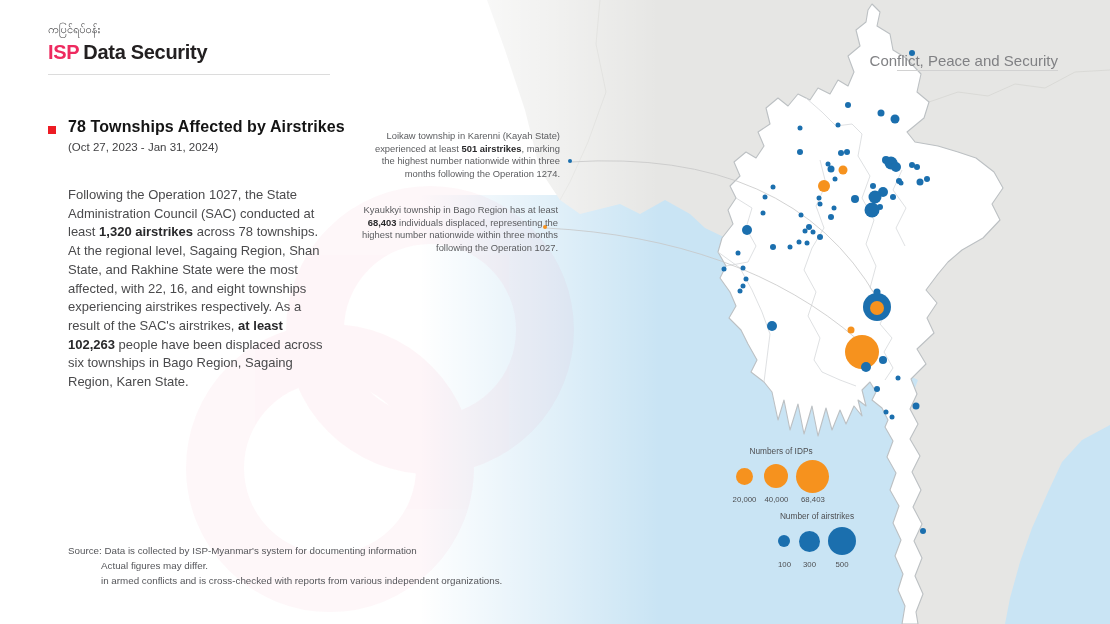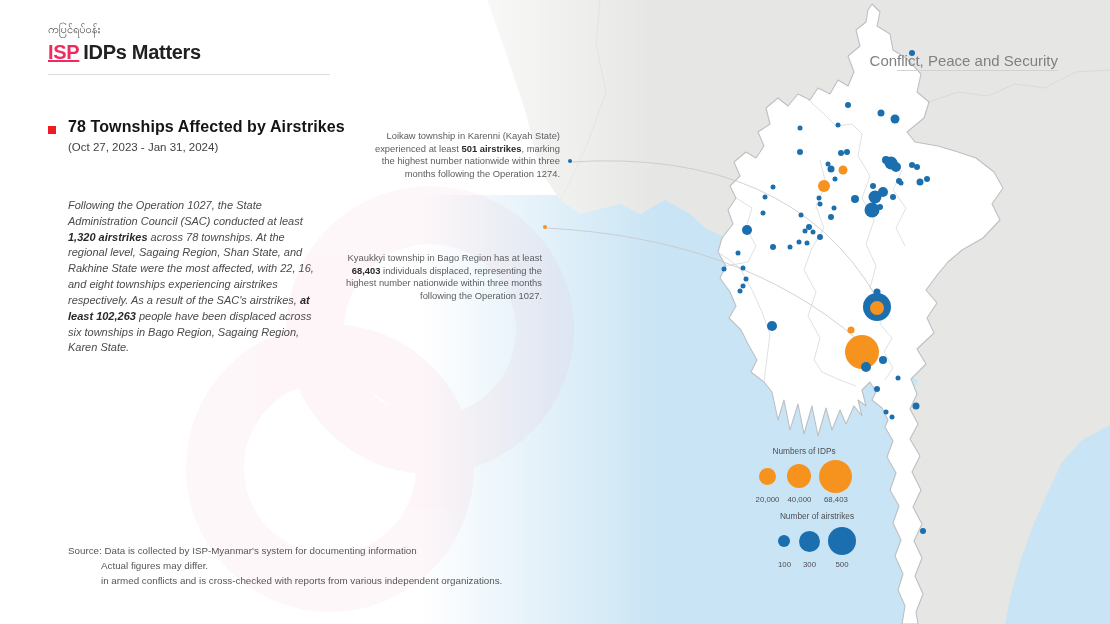--- a/index.html
+++ b/index.html
@@ -14,41 +14,41 @@
   .border{fill:none;stroke:#d6d8da;stroke-width:0.8;}
   .nborder{fill:none;stroke:#d8d8d5;stroke-width:0.9;}
   .leader{fill:none;stroke:#c6c6c6;stroke-width:0.8;}
   .dot-a{fill:var(--c-blue,#1b6fae);}
   .dot-i{fill:var(--c-orange,#f6921e);}
 
   
   .logo{position:absolute;left:48px;top:22px;}
   .logo-burmese{font-size:11px;color:#3a3a3c;margin-bottom:3px;}
   .logo-en{font-size:20px;font-weight:700;color:#232021;letter-spacing:-0.3px;}
-  .logo-isp{color:var(--c-pink,#ee2a5f);text-decoration:underline;}
+  .logo-isp{color:var(--c-pink,#ee2a5f);}
   .logo-en .rest{margin-left:4px;}
   .rule{position:absolute;height:1px;background:#dcdcdc;}
   .category{position:absolute;top:52px;right:52px;font-size:15px;color:#808184;}
 
   
   .title-row{position:absolute;left:48px;top:118px;display:flex;align-items:center;}
   .bullet{width:8px;height:8px;background:var(--c-red,#ed1c24);margin-top:5px;flex:0 0 auto;}
   .title-text{margin-left:12px;font-size:16px;font-weight:700;color:#141414;letter-spacing:0.1px;}
   .date{position:absolute;left:68px;top:141px;font-size:11.5px;color:#414143;}
-  .paragraph{position:absolute;left:68px;top:198px;width:256px;font-size:11px;line-height:1.44;color:#4a4a4c;font-style:italic;}
+  .paragraph{position:absolute;left:68px;top:186px;width:256px;font-size:13px;line-height:1.44;color:#4a4a4c;}
   .paragraph .b,.annotation .b{font-weight:700;color:#29292b;}
 
   
   .annotation{position:absolute;text-align:right;font-size:9.4px;line-height:1.35;color:#5b5c5f;}
   .ann1{top:130px;right:550px;width:200px;}
-  .ann2{top:204px;right:568px;width:196px;margin-top:48px;}
+  .ann2{top:204px;right:552px;width:196px;}
 
   
   .legend{position:absolute;width:124px;text-align:center;}
-  .legend-idps{left:742px;top:446px;}
+  .legend-idps{left:719px;top:446px;}
   .legend-air{left:755px;top:511px;}
   .legend-title{font-size:8.3px;color:#4e4f52;margin-bottom:3px;}
   .legend-row{display:flex;justify-content:center;align-items:flex-start;gap:8px;}
   .legend-item{display:flex;flex-direction:column;align-items:center;}
   .legend-circlebox{height:34px;display:flex;align-items:center;}
   .legend-circle{border-radius:50%;}
   .row-idp .legend-circle{background:var(--c-orange,#f6921e);}
   .row-air .legend-circle{background:var(--c-blue,#1b6fae);}
   .legend-label{font-size:7.8px;color:#4e4f52;margin-top:2px;}
 
@@ -170,21 +170,21 @@
         <circle cx="892" cy="417" r="2.5" class="dot-a"></circle>
         <circle cx="923" cy="531" r="3" class="dot-a"></circle>
         <circle cx="570" cy="161" r="2" class="dot-a"></circle>
         <circle cx="545" cy="227" r="2" class="dot-i"></circle>
       </g>
   </svg>
 
   <div class="logo">
     <div class="logo-burmese">ကပြင်ရပ်ဝန်း</div>
     <div class="logo-en">
-      <span class="logo-isp">ISP</span><span class="rest">IDPs Matters</span>
+      <span class="logo-isp">ISP</span><span class="rest">Data Security</span>
     </div>
   </div>
   <div class="rule" style="left:48px;top:74px;width:282px;"></div>
 
   <div class="category">Conflict, Peace and Security</div>
   <div class="rule" style="left:897px;top:70px;width:161px;background:#d2d2d2;"></div>
 
   <div class="title-row">
     <div class="bullet"></div>
     <div class="title-text">78 Townships Affected by Airstrikes</div>

